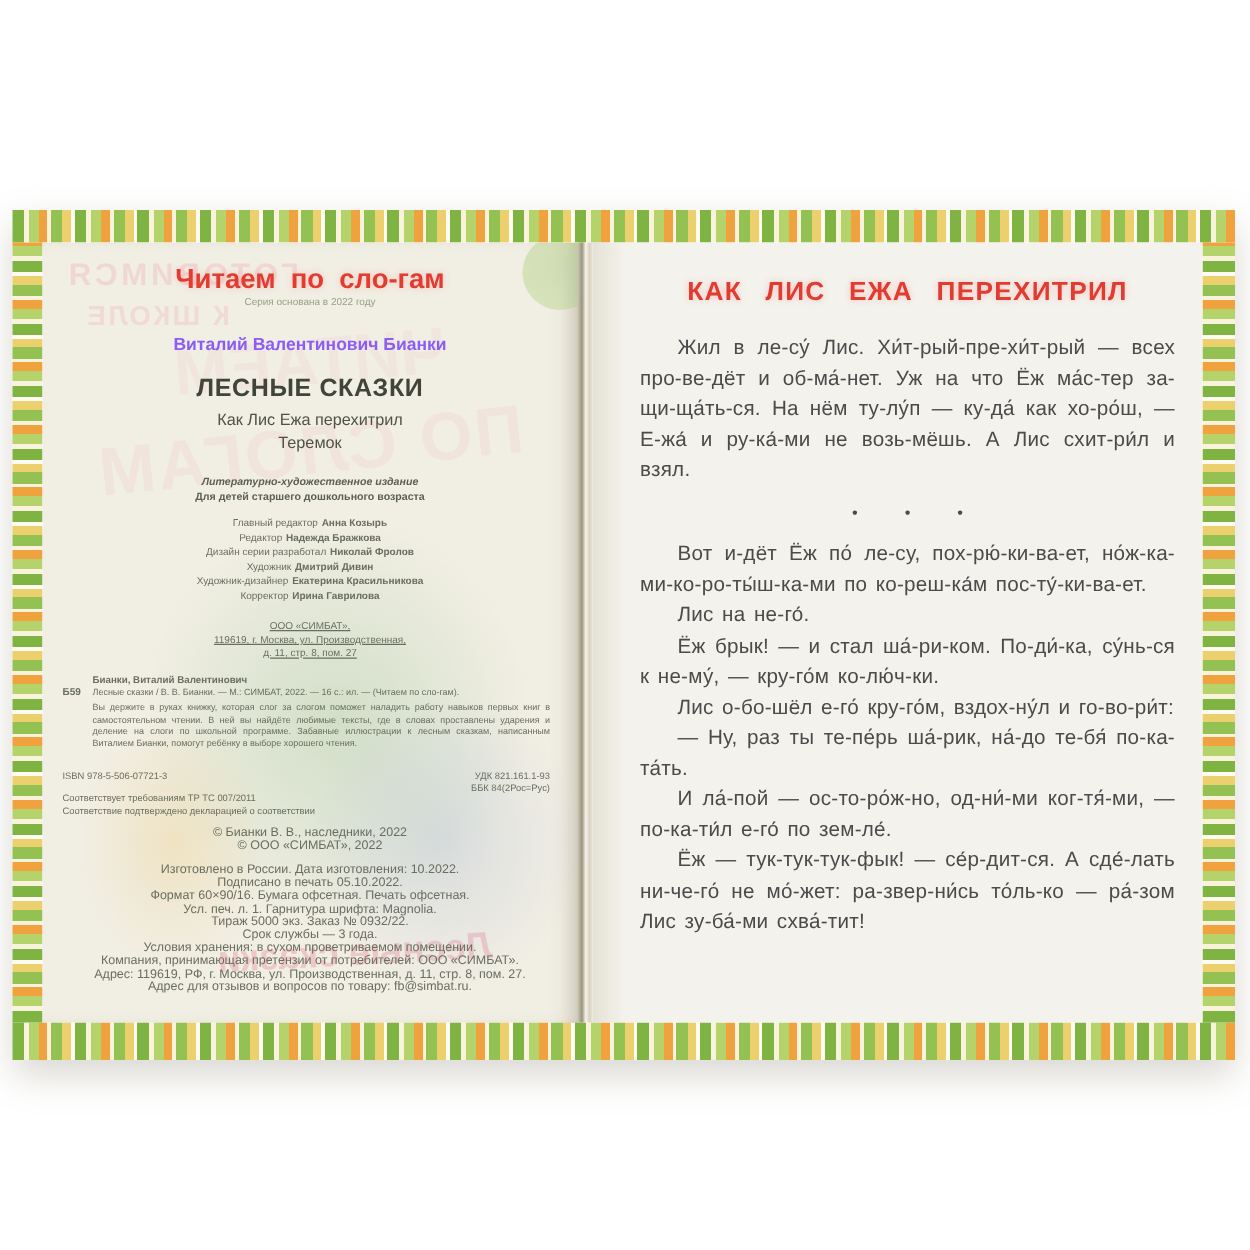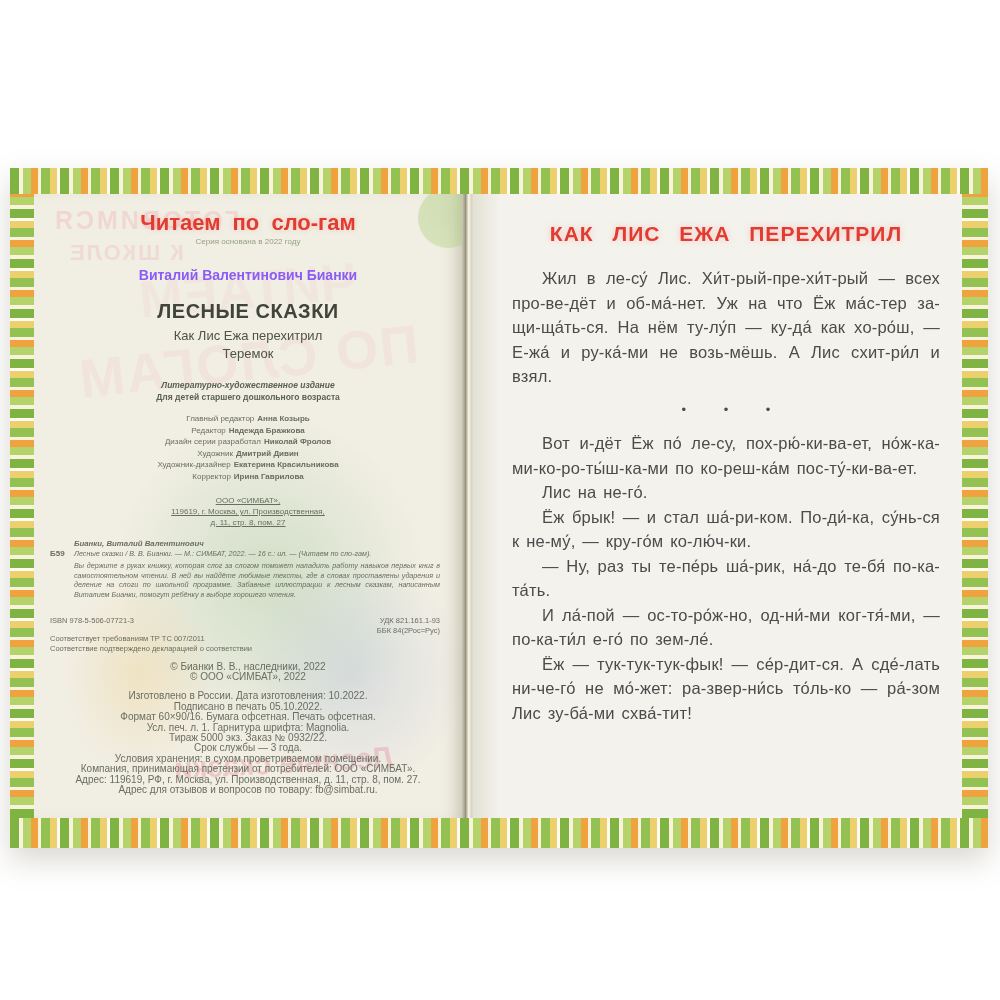--- a/index.html
+++ b/index.html
@@ -55,21 +55,21 @@
   .subtitle.sub2{margin-bottom:19px;}
   .edition{font-size:8.5px;font-weight:bold;font-style:italic;color:#5c6153;margin-bottom:2px;text-align:center;}
   .audience{font-size:8.5px;font-weight:bold;color:#5c6153;margin-bottom:11px;}
   .credits{margin-bottom:13px;}
   .credit{font-size:8px;line-height:11.5px;}
   .credit .name{font-weight:bold;margin-left:3px;}
   .publisher{margin-bottom:11px;text-decoration:underline;}
   .pub-line{font-size:8px;line-height:11px;}
   .catalog{display:flex;text-align:left;margin:0 8px 7px 2px;}
   .cat-code{flex:0 0 24px;font-size:8px;font-weight:bold;padding-top:10px;}
-  .cat-body{flex:1;font-size:7.2px;line-height:9.6px;font-style:italic;}
+  .cat-body{flex:1;font-size:7.2px;line-height:9.6px;}
   .cat-head{font-weight:bold;font-size:7.8px;}
   .cat-ref{margin-bottom:3px;}
   .cat-ann{text-align:justify;}
   .isbn-row{display:flex;justify-content:space-between;align-items:flex-start;text-align:left;margin:16px 8px 8px 2px;font-size:7.5px;line-height:10px;}
   .isbn{margin-bottom:8px;}
   .udk-col{text-align:right;}
   .copyright{margin-bottom:9px;}
   .copyright div,.imprint div,.printer div{font-size:10px;line-height:10.4px;}
   .imprint{margin-bottom:8px;}
 
@@ -185,20 +185,21 @@
 
       <div class="page pright">
         <div class="story-title">КАК ЛИС ЕЖА ПЕРЕХИТРИЛ</div>
         <div class="story">
 
         <div class="sblock para">Жил в ле-су́ Лис. Хи́т-рый-пре-хи́т-рый — всех про-ве-дёт и об-ма́-нет. Уж на что Ёж ма́с-тер за-щи-ща́ть-ся. На нём ту-лу́п — ку-да́ как хо-ро́ш, — Е-жа́ и ру-ка́-ми не возь-мёшь. А Лис схит-ри́л и взял.</div>
             <div class="sblock sep">• • •</div>
             <div class="sblock para">Вот и-дёт Ёж по́ ле-су, пох-рю́-ки-ва-ет, но́ж-ка-ми-ко-ро-ты́ш-ка-ми по ко-реш-ка́м пос-ту́-ки-ва-ет.</div>
             <div class="sblock para">Лис на не-го́.</div>
             <div class="sblock para">Ёж брык! — и стал ша́-ри-ком. По-ди́-ка, су́нь-ся к не-му́, — кру-го́м ко-лю́ч-ки.</div>
+            <div class="sblock para">Лис о-бо-шёл е-го́ кру-го́м, вздох-ну́л и го-во-ри́т:</div>
             <div class="sblock para">— Ну, раз ты те-пе́рь ша́-рик, на́-до те-бя́ по-ка-та́ть.</div>
             <div class="sblock para">И ла́-пой — ос-то-ро́ж-но, од-ни́-ми ког-тя́-ми, — по-ка-ти́л е-го́ по зем-ле́.</div>
             <div class="sblock para">Ёж — тук-тук-тук-фык! — се́р-дит-ся. А сде́-лать ни-че-го́ не мо́-жет: ра-звер-ни́сь то́ль-ко — ра́-зом Лис зу-ба́-ми схва́-тит!</div>
           </div>
       </div>
 
     </div>
   </div>
 </div>
 

